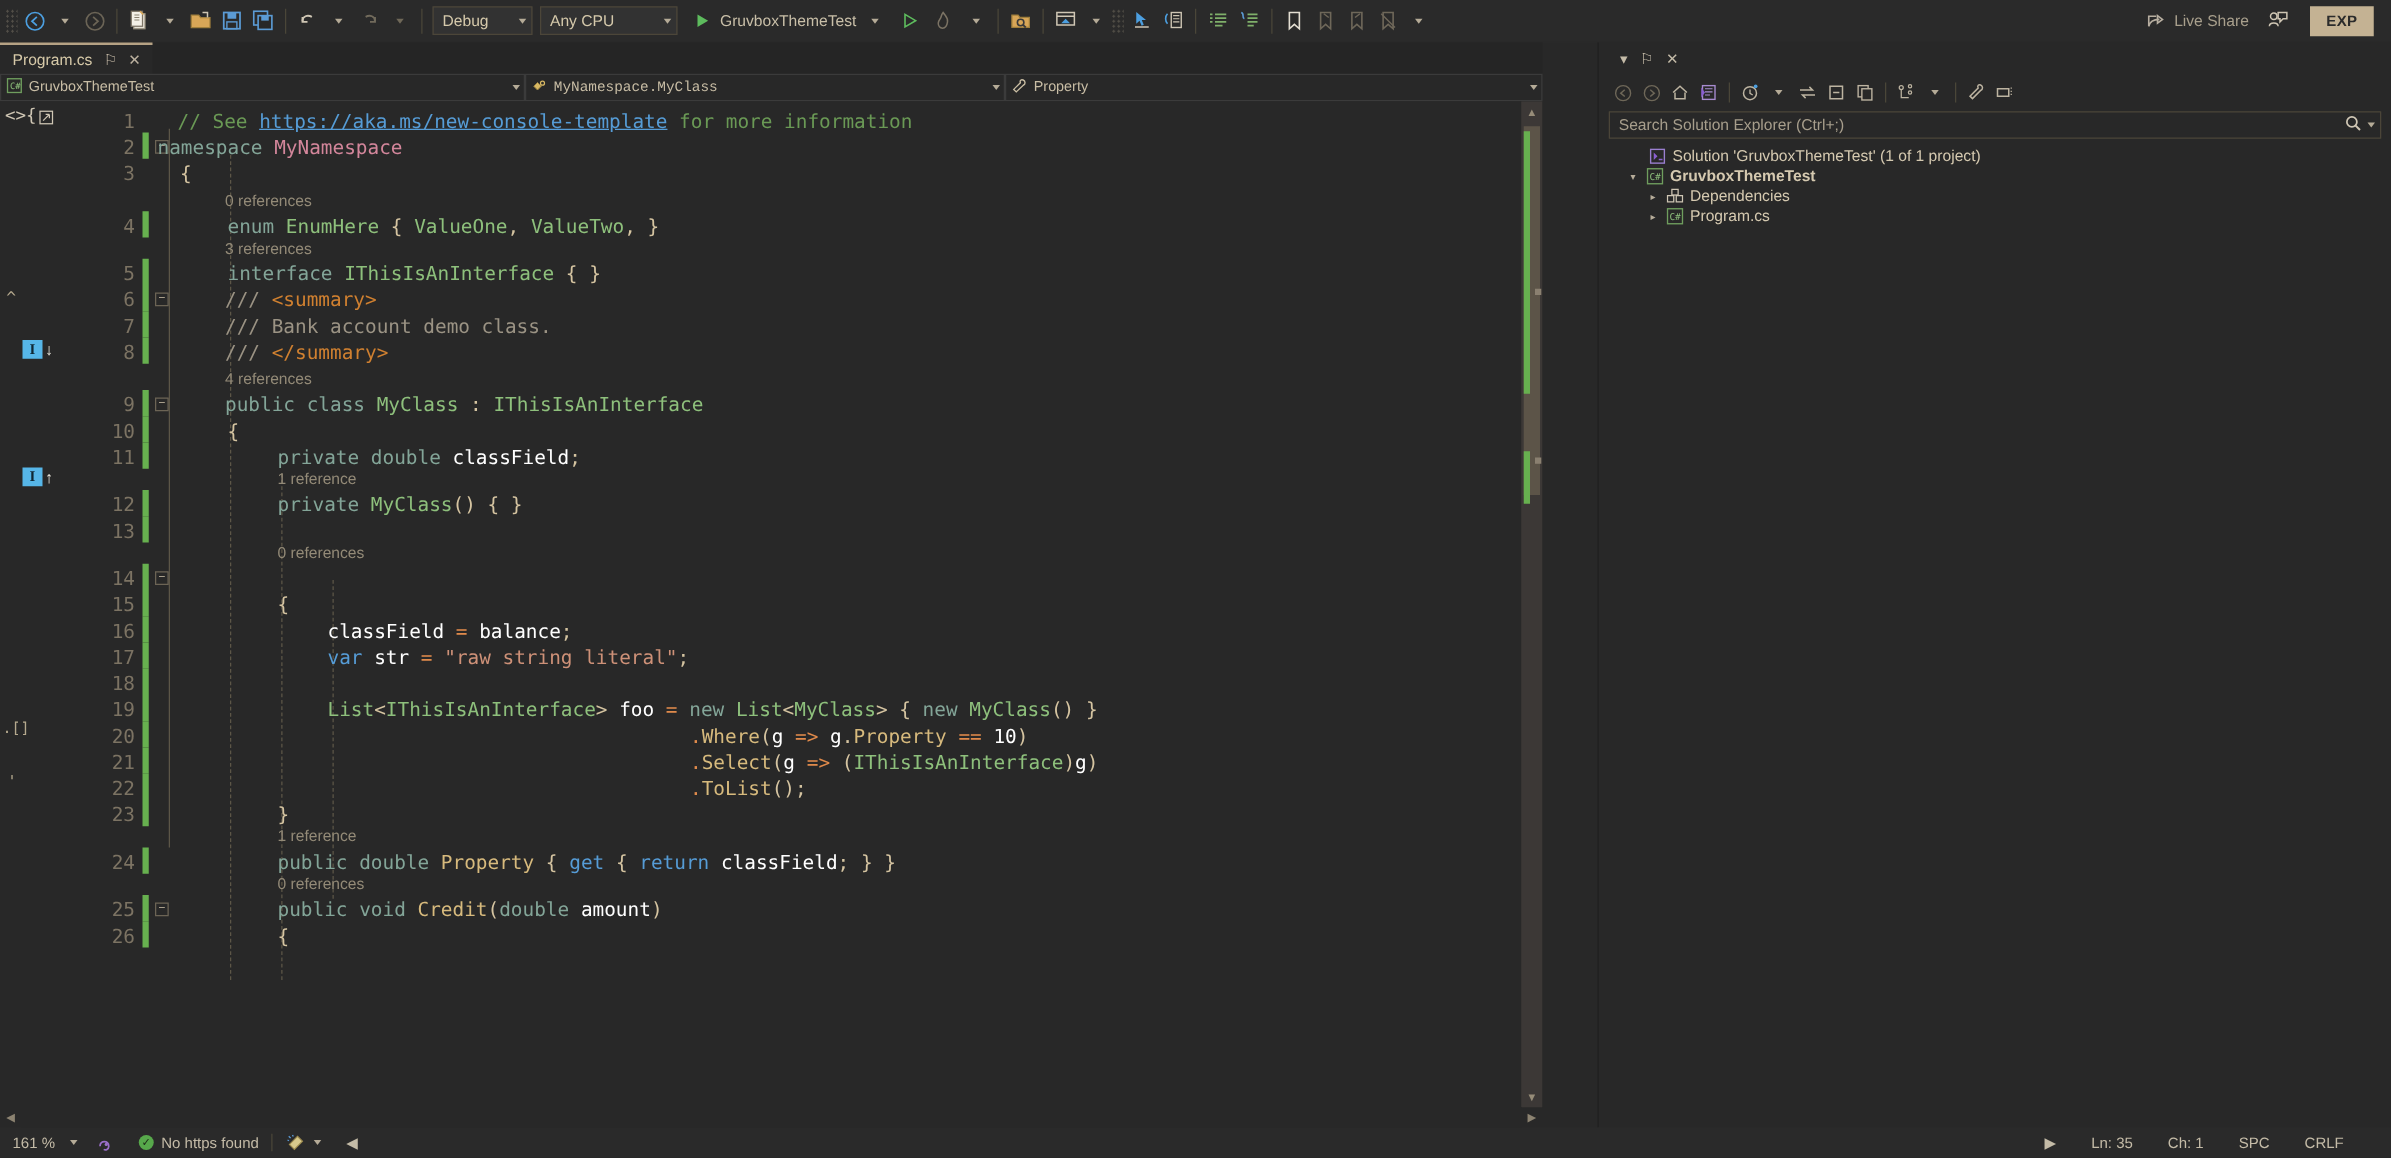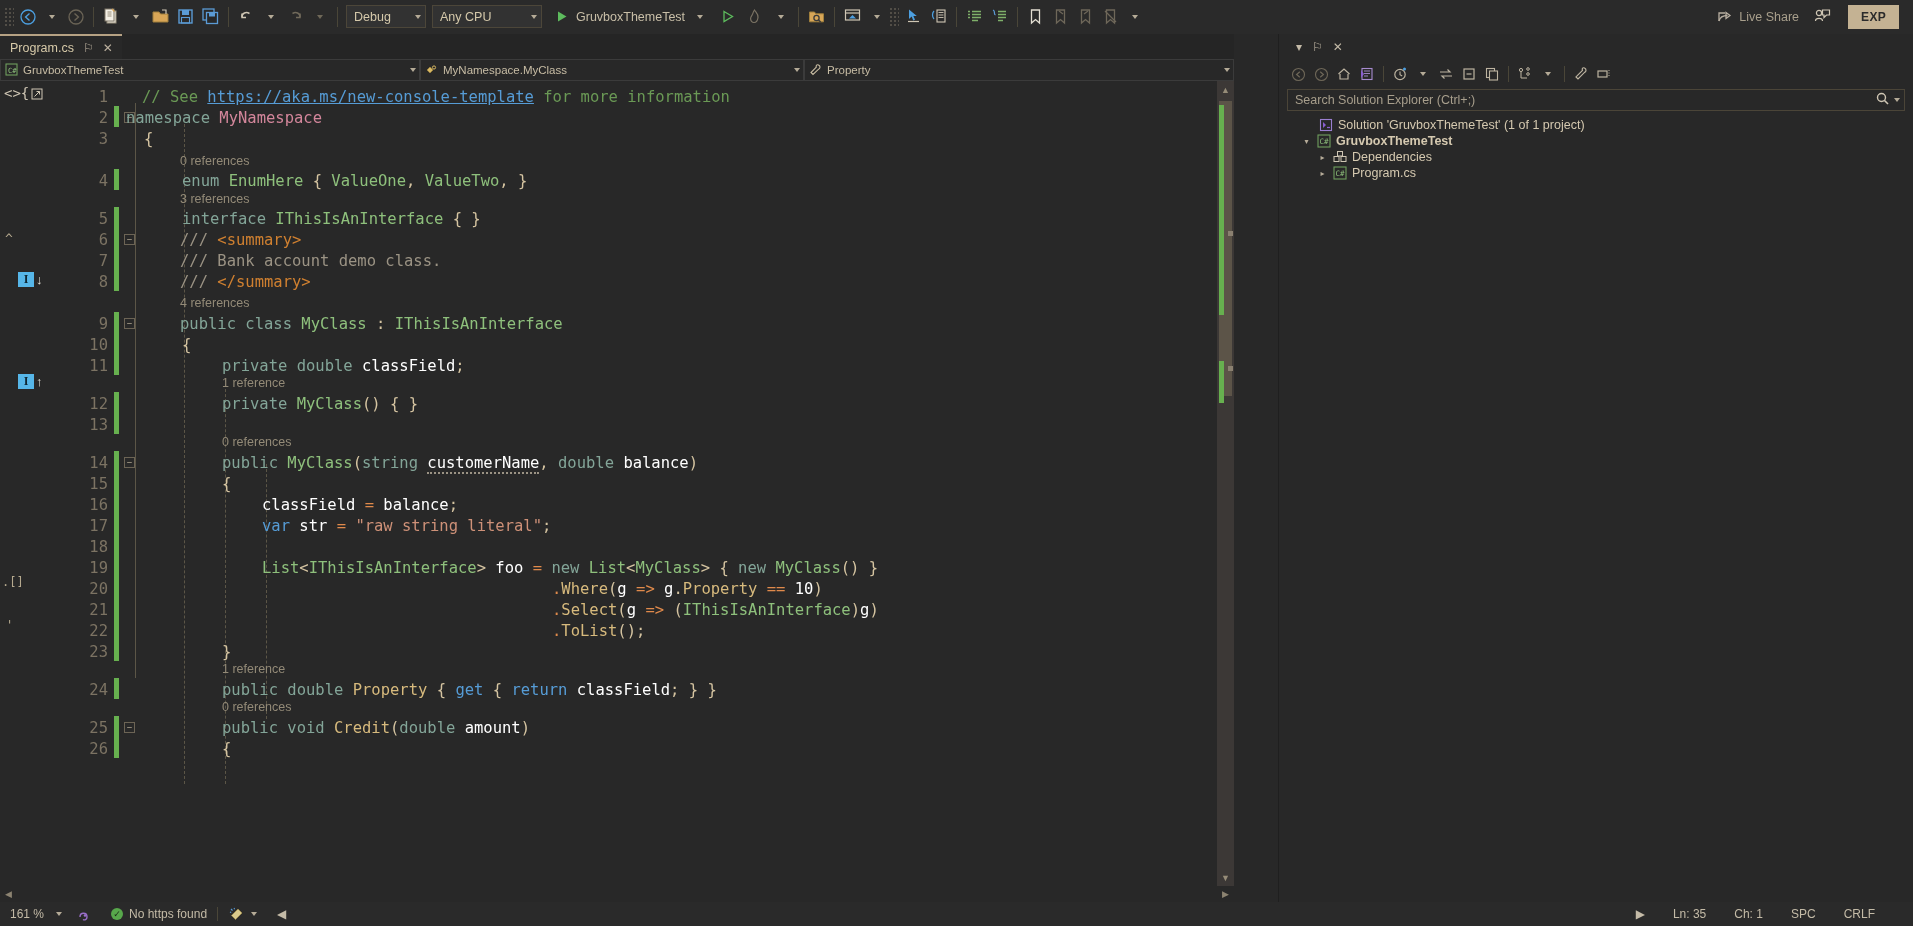--- a/index.html
+++ b/index.html
@@ -59,21 +59,21 @@
 
   
   .navbar { height: 22px; min-height: 22px; display: flex; background: #282828; }
   .navdd {
     height: 22px; border: 1px solid #3b3b3b; background: #282828;
     display: flex; align-items: center; padding: 0 3px 0 4px; gap: 5px;
     color: #c8bda5; font-size: 11.5px; overflow: hidden; white-space: nowrap;
   }
   .navdd .ntext { flex: 1; overflow: hidden; text-overflow: ellipsis; }
   .nav1 { width: 420px; }
-  .nav2 { width: 410px; flex: 1; }
+  .nav2 { width: 410px; flex: 1; font-family: Liberation Mono, monospace; }
   .nav3 { width: 430px; }
 
   
   .editor-wrap { flex: 1; display: flex; min-height: 0; position: relative; overflow: hidden; }
   .glyph-margin { width: 62px; min-width: 62px; background: #282828; position: relative; }
   .code-area { flex: 1; position: relative; background: #282828; overflow: hidden; }
 
   .gutter-icon { position: absolute; left: 18px; display: flex; align-items: center; gap: 2px; }
   .ibar { width: 16px; height: 15px; background: #56b6e8; color: #0f2733;
     font-size: 12px; font-weight: bold; display: flex; align-items: center; justify-content: center;
@@ -453,21 +453,20 @@
             <div class="txt" style="top:48px;left:82px"><span class="pn">{</span></div>
             <div class="txt" style="top:90px;left:120px"><span class="k">enum</span> <span class="ty">EnumHere</span> <span class="pn">{</span> <span class="ty">ValueOne</span><span class="pn">,</span> <span class="ty">ValueTwo</span><span class="pn">, }</span></div>
             <div class="txt" style="top:128px;left:120px"><span class="k">interface</span> <span class="ty">IThisIsAnInterface</span> <span class="pn">{ }</span></div>
             <div class="txt" style="top:149px;left:118px"><span class="dc">/// </span><span class="dt">&lt;summary&gt;</span></div>
             <div class="txt" style="top:170px;left:118px"><span class="dc">/// Bank account demo class.</span></div>
             <div class="txt" style="top:191px;left:118px"><span class="dc">/// </span><span class="dt">&lt;/summary&gt;</span></div>
             <div class="txt" style="top:233px;left:118px"><span class="k">public</span> <span class="k">class</span> <span class="ty">MyClass</span> <span class="pn">:</span> <span class="ty">IThisIsAnInterface</span></div>
             <div class="txt" style="top:254px;left:120px"><span class="pn">{</span></div>
             <div class="txt" style="top:275px;left:160px"><span class="k">private</span> <span class="k">double</span> <span class="id">classField</span><span class="pn">;</span></div>
             <div class="txt" style="top:313px;left:160px"><span class="k">private</span> <span class="ty">MyClass</span><span class="pn">() { }</span></div>
-            <div class="txt" style="top:372px;left:160px"><span class="k">public</span> <span class="ty">MyClass</span><span class="pn">(</span><span class="k">string</span> <span class="id sugg">customerName</span><span class="pn">,</span> <span class="k">double</span> <span class="id">balance</span><span class="pn">)</span></div>
             <div class="txt" style="top:393px;left:160px"><span class="pn">{</span></div>
             <div class="txt" style="top:414px;left:200px"><span class="id">classField</span> <span class="op">=</span> <span class="id">balance</span><span class="pn">;</span></div>
             <div class="txt" style="top:435px;left:200px"><span class="kb">var</span> <span class="id">str</span> <span class="op">=</span> <span class="st">"raw string literal"</span><span class="pn">;</span></div>
             <div class="txt" style="top:477px;left:200px"><span class="ty">List</span><span class="pn">&lt;</span><span class="ty">IThisIsAnInterface</span><span class="pn">&gt;</span> <span class="id">foo</span> <span class="op">=</span> <span class="k">new</span> <span class="ty">List</span><span class="pn">&lt;</span><span class="ty">MyClass</span><span class="pn">&gt; {</span> <span class="k">new</span> <span class="ty">MyClass</span><span class="pn">() }</span></div>
             <div class="txt" style="top:498px;left:490px"><span class="op">.</span><span class="me">Where</span><span class="pn">(</span><span class="id">g</span> <span class="op">=&gt;</span> <span class="id">g</span><span class="pn">.</span><span class="me">Property</span> <span class="op">==</span> <span class="id">10</span><span class="pn">)</span></div>
             <div class="txt" style="top:519px;left:490px"><span class="op">.</span><span class="me">Select</span><span class="pn">(</span><span class="id">g</span> <span class="op">=&gt;</span> <span class="pn">(</span><span class="ty">IThisIsAnInterface</span><span class="pn">)</span><span class="id">g</span><span class="pn">)</span></div>
             <div class="txt" style="top:540px;left:490px"><span class="op">.</span><span class="me">ToList</span><span class="pn">();</span></div>
             <div class="txt" style="top:561px;left:160px"><span class="pn">}</span></div>
             <div class="txt" style="top:599px;left:160px"><span class="k">public</span> <span class="k">double</span> <span class="me">Property</span> <span class="pn">{</span> <span class="kb">get</span> <span class="pn">{</span> <span class="kb">return</span> <span class="id">classField</span><span class="pn">; } }</span></div>
             <div class="txt" style="top:637px;left:160px"><span class="k">public</span> <span class="k">void</span> <span class="me">Credit</span><span class="pn">(</span><span class="k">double</span> <span class="id">amount</span><span class="pn">)</span></div>

